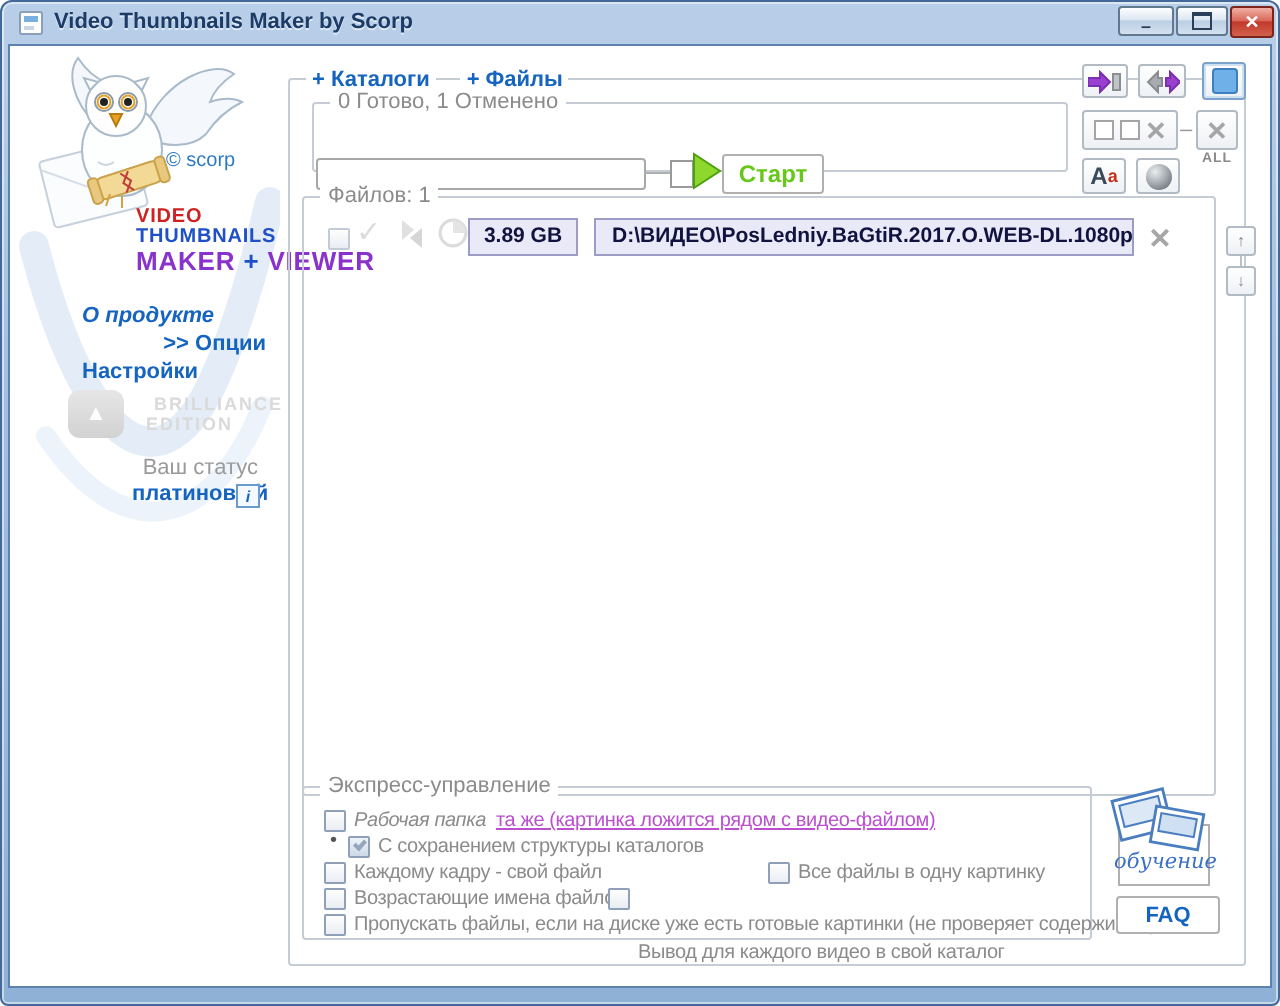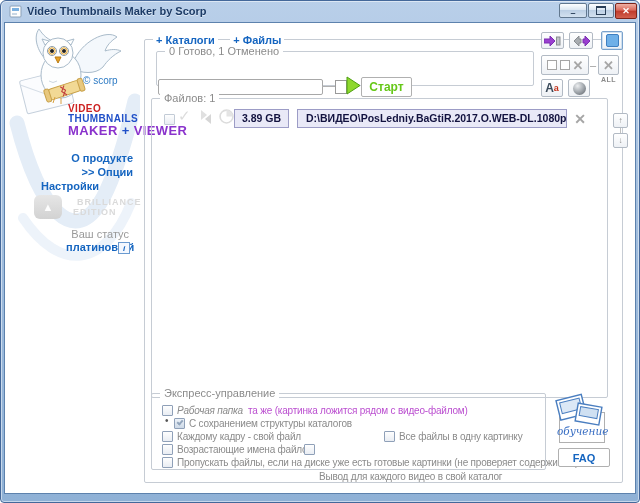--- a/index.html
+++ b/index.html
@@ -108,21 +108,21 @@
     <div class="abs" style="left:78px;top:52px;font-size:10px;color:#2e7bc4;">© scorp</div>
 
     <div class="abs" style="left:63px;top:80px;font-size:10px;font-weight:bold;letter-spacing:.4px;color:#cc2222;">VIDEO</div>
     <div class="abs" style="left:63px;top:90px;font-size:10px;font-weight:bold;letter-spacing:.4px;color:#2050c8;">THUMBNAILS</div>
     <div class="abs" style="left:63px;top:100px;font-size:13px;font-weight:bold;letter-spacing:.4px;white-space:nowrap;">
       <span style="color:#8a33cc;">MAKER</span>
       <span style="color:#2050c8;">+</span>
       <span style="color:#8a33cc;">VIEWER</span>
     </div>
 
-    <div class="abs blue-link" style="left:36px;top:129px;width:92px;text-align:right;">О продукте</div>
+    <div class="abs blue-link" style="left:36px;top:129px;width:92px;font-style:italic;">О продукте</div>
     <div class="abs blue-link" style="left:36px;top:143px;width:92px;text-align:right;">&gt;&gt; Опции</div>
     <div class="abs blue-link" style="left:36px;top:157px;width:92px;text-align:left;">Настройки</div>
 
     <div class="abs" style="left:29px;top:172px;width:28px;height:24px;border-radius:6px;
          background:linear-gradient(180deg,#e6e6e6,#d2d2d2);display:flex;align-items:center;justify-content:center;">
       <span style="color:#fdfdfd;font-size:11px;">▲</span>
     </div>
     <div class="abs" style="left:72px;top:174px;font-size:9px;font-weight:bold;letter-spacing:1px;color:#dadada;">BRILLIANCE</div>
     <div class="abs" style="left:68px;top:184px;font-size:9px;font-weight:bold;letter-spacing:1px;color:#dadada;">EDITION</div>
 
@@ -214,21 +214,21 @@
   <div class="abs" style="left:619px;top:127px;width:1px;height:5px;background:#c0c0c0;"></div>
   <div class="sbtn" style="left:612px;top:132px;width:15px;height:15px;font-size:8px;color:#8a8a8a;">
     <span>↓</span>
   </div>
 
   <div class="grp" style="left:150px;top:392px;width:395px;height:77px;">
     <div class="grp-t">Экспресс-управление</div>
   </div>
   <div class="cb" style="left:161px;top:404px;"></div>
   <div class="lbl" style="left:176px;top:404px;font-style:italic;">Рабочая папка</div>
-  <div class="lbl note-magenta" style="left:247px;top:404px;">та же (картинка ложится рядом с видео-файлом)</div>
+  <div class="lbl note-magenta" style="left:247px;top:404px;text-decoration:underline;">та же (картинка ложится рядом с видео-файлом)</div>
 
   <div class="abs" style="left:164px;top:414px;font-size:10px;color:#555;">•</div>
   <div class="cb filled" style="left:173px;top:417px;"></div>
   <div class="lbl" style="left:188px;top:417px;">С сохранением структуры каталогов</div>
 
   <div class="cb" style="left:161px;top:430px;"></div>
   <div class="lbl" style="left:176px;top:430px;">Каждому кадру - свой файл</div>
   <div class="cb" style="left:383px;top:430px;"></div>
   <div class="lbl" style="left:398px;top:430px;">Все файлы в одну картинку</div>
 

